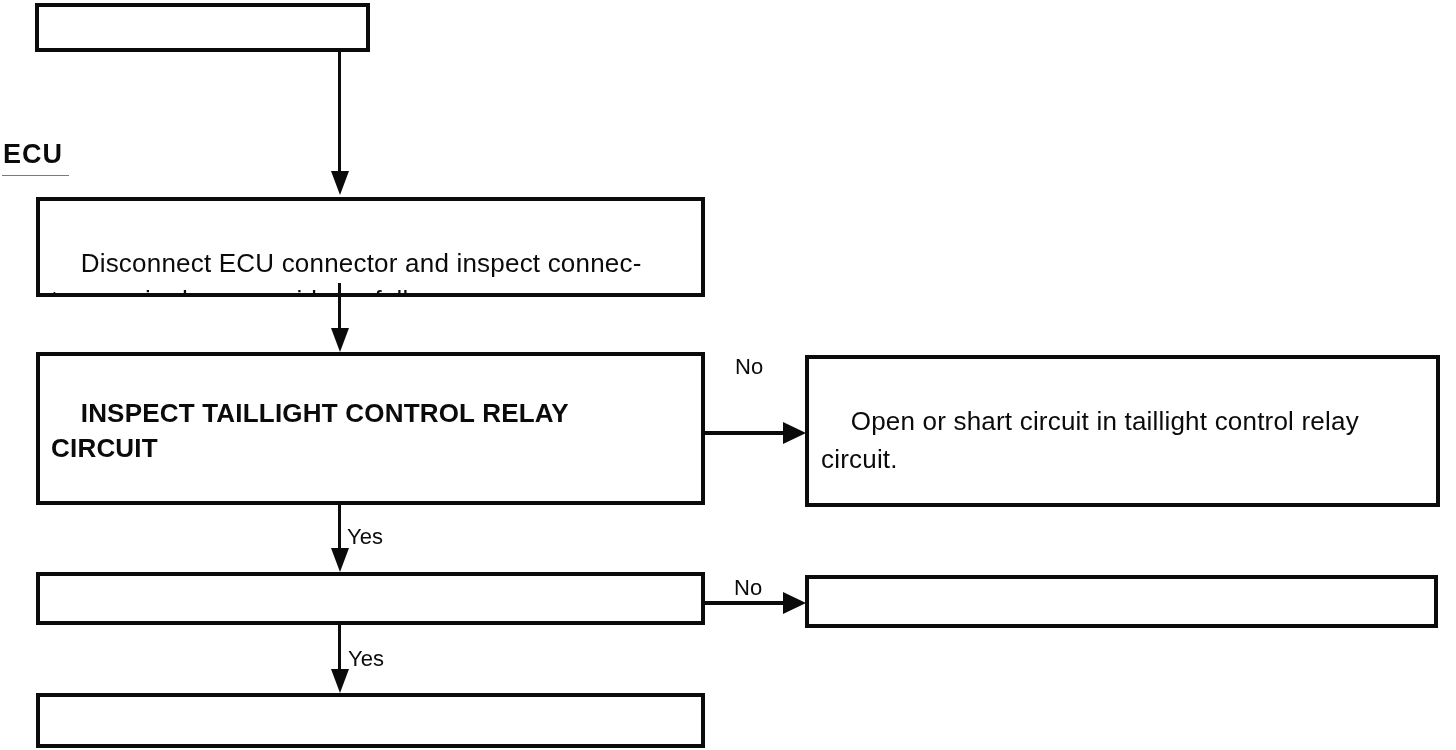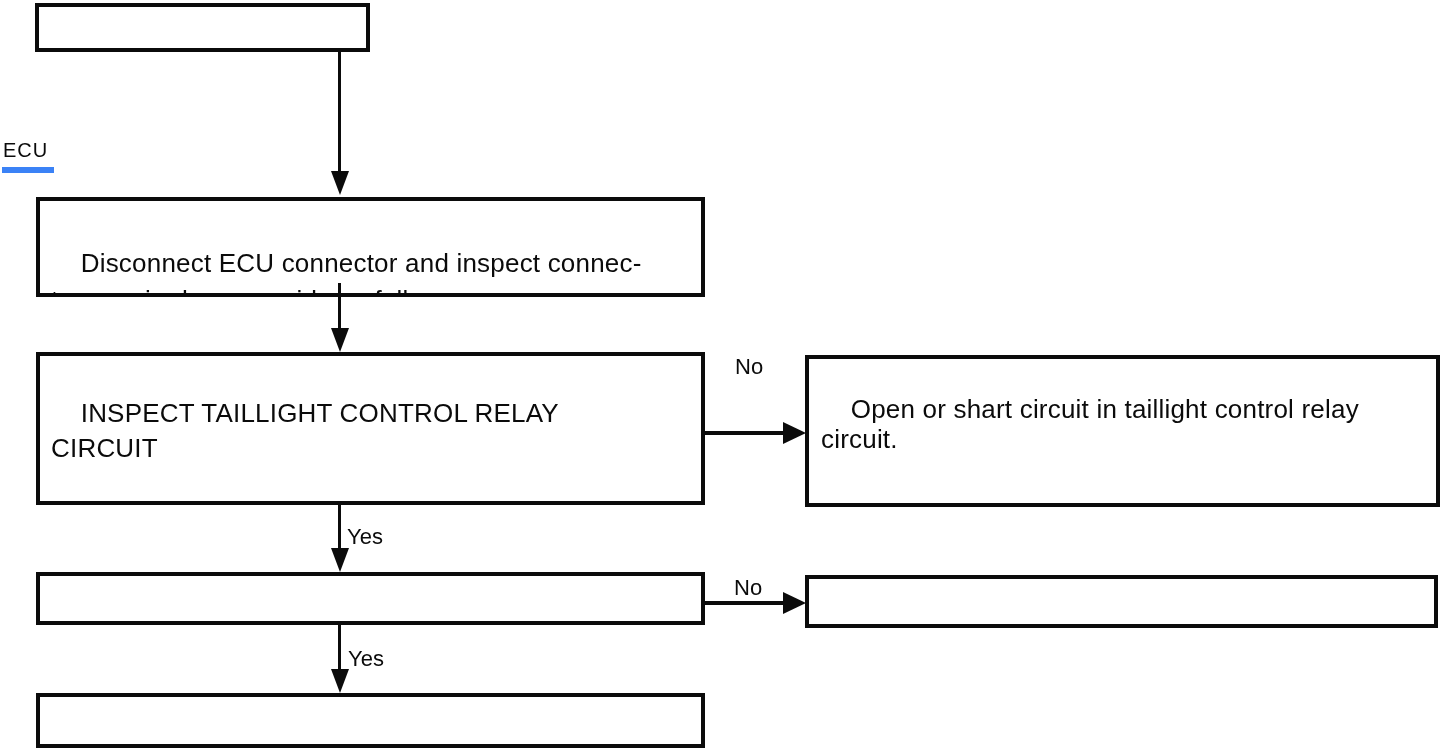--- a/index.html
+++ b/index.html
@@ -19,27 +19,27 @@
   .node {
     position: absolute;
     border: 4px solid #0b0b0b;
     background: #ffffff;
     box-sizing: border-box;
     font-size: 26px;
     letter-spacing: 0.2px;
     white-space: pre;
     overflow: hidden;
   }
-  .node .bold { font-weight: 400; }
+  .node .bold { font-weight: 700; }
   .section-label {
     position: absolute;
-    font-size: 20px;
-    font-weight: 400;
+    font-size: 27px;
+    font-weight: 700;
     letter-spacing: 1px;
-    border-bottom: 6px solid #3b82f6;
+    border-bottom: 1px solid #3b82f6;
     padding: 0 6px 5px 1px;
     white-space: pre;
   }
   .vline {
     position: absolute;
     width: 3px;
     background: #0b0b0b;
   }
   .hline {
     position: absolute;
@@ -93,21 +93,21 @@
     <span class="bold">INSPECT TAILLIGHT CONTROL RELAY
 CIRCUIT</span><br>
     <span>Is there battery voltage between terminal 19
 and ground?</span>
   </div>
 
   <div class="edge-label" style="left:735px; top:354px;">No</div>
   <div class="hline" style="left:705px; top:431px; width:79px;"></div>
   <div class="hhead" style="left:783px; top:422px;"></div>
 
-  <div class="node" style="left:805px; top:355px; width:635px; height:152px; padding:5px 0 0 12px; line-height:30px;">
+  <div class="node" style="left:805px; top:355px; width:635px; height:152px; padding:5px 0 0 12px; line-height:38px;">
     <span>Open or shart circuit in taillight control relay
 circuit.</span>
   </div>
 
   <div class="vline" style="left:338px; top:505px; height:44px;"></div>
   <div class="vhead" style="left:331px; top:548px;"></div>
   <div class="edge-label" style="left:347px; top:524px;">Yes</div>
 
   <div class="node" style="left:36px; top:572px; width:669px; height:53px; line-height:45px; padding-left:11px;">
     

